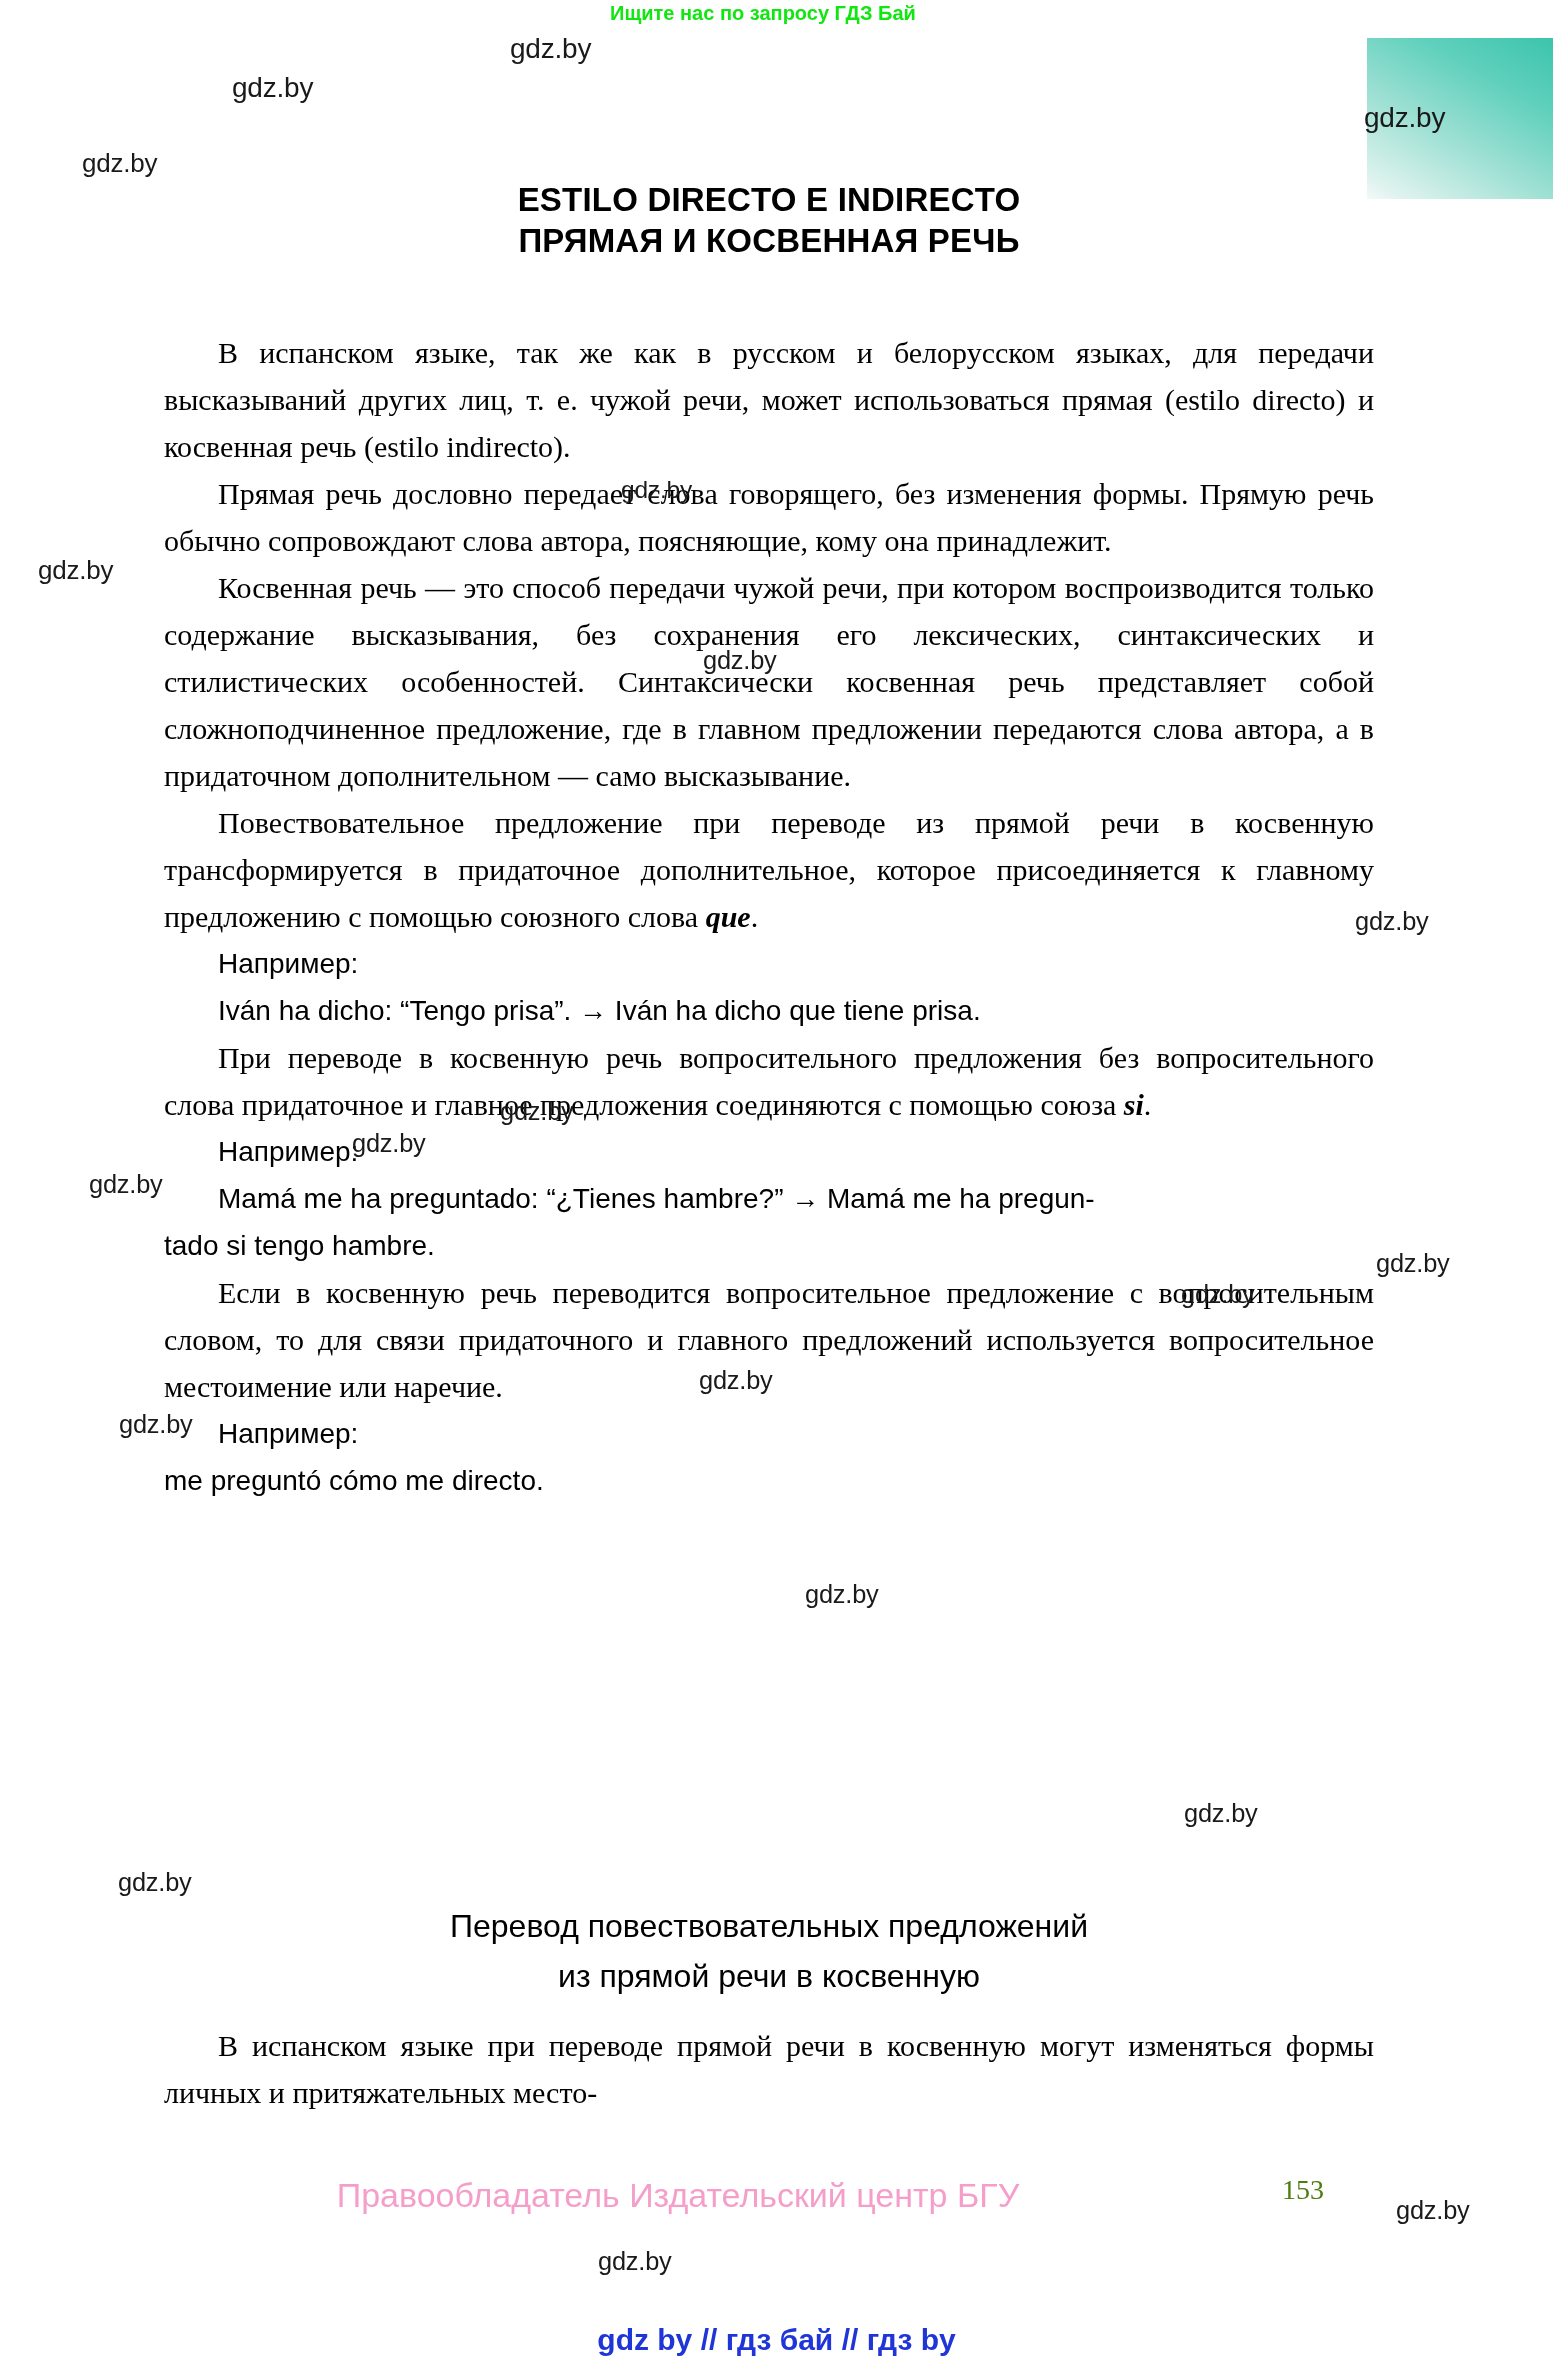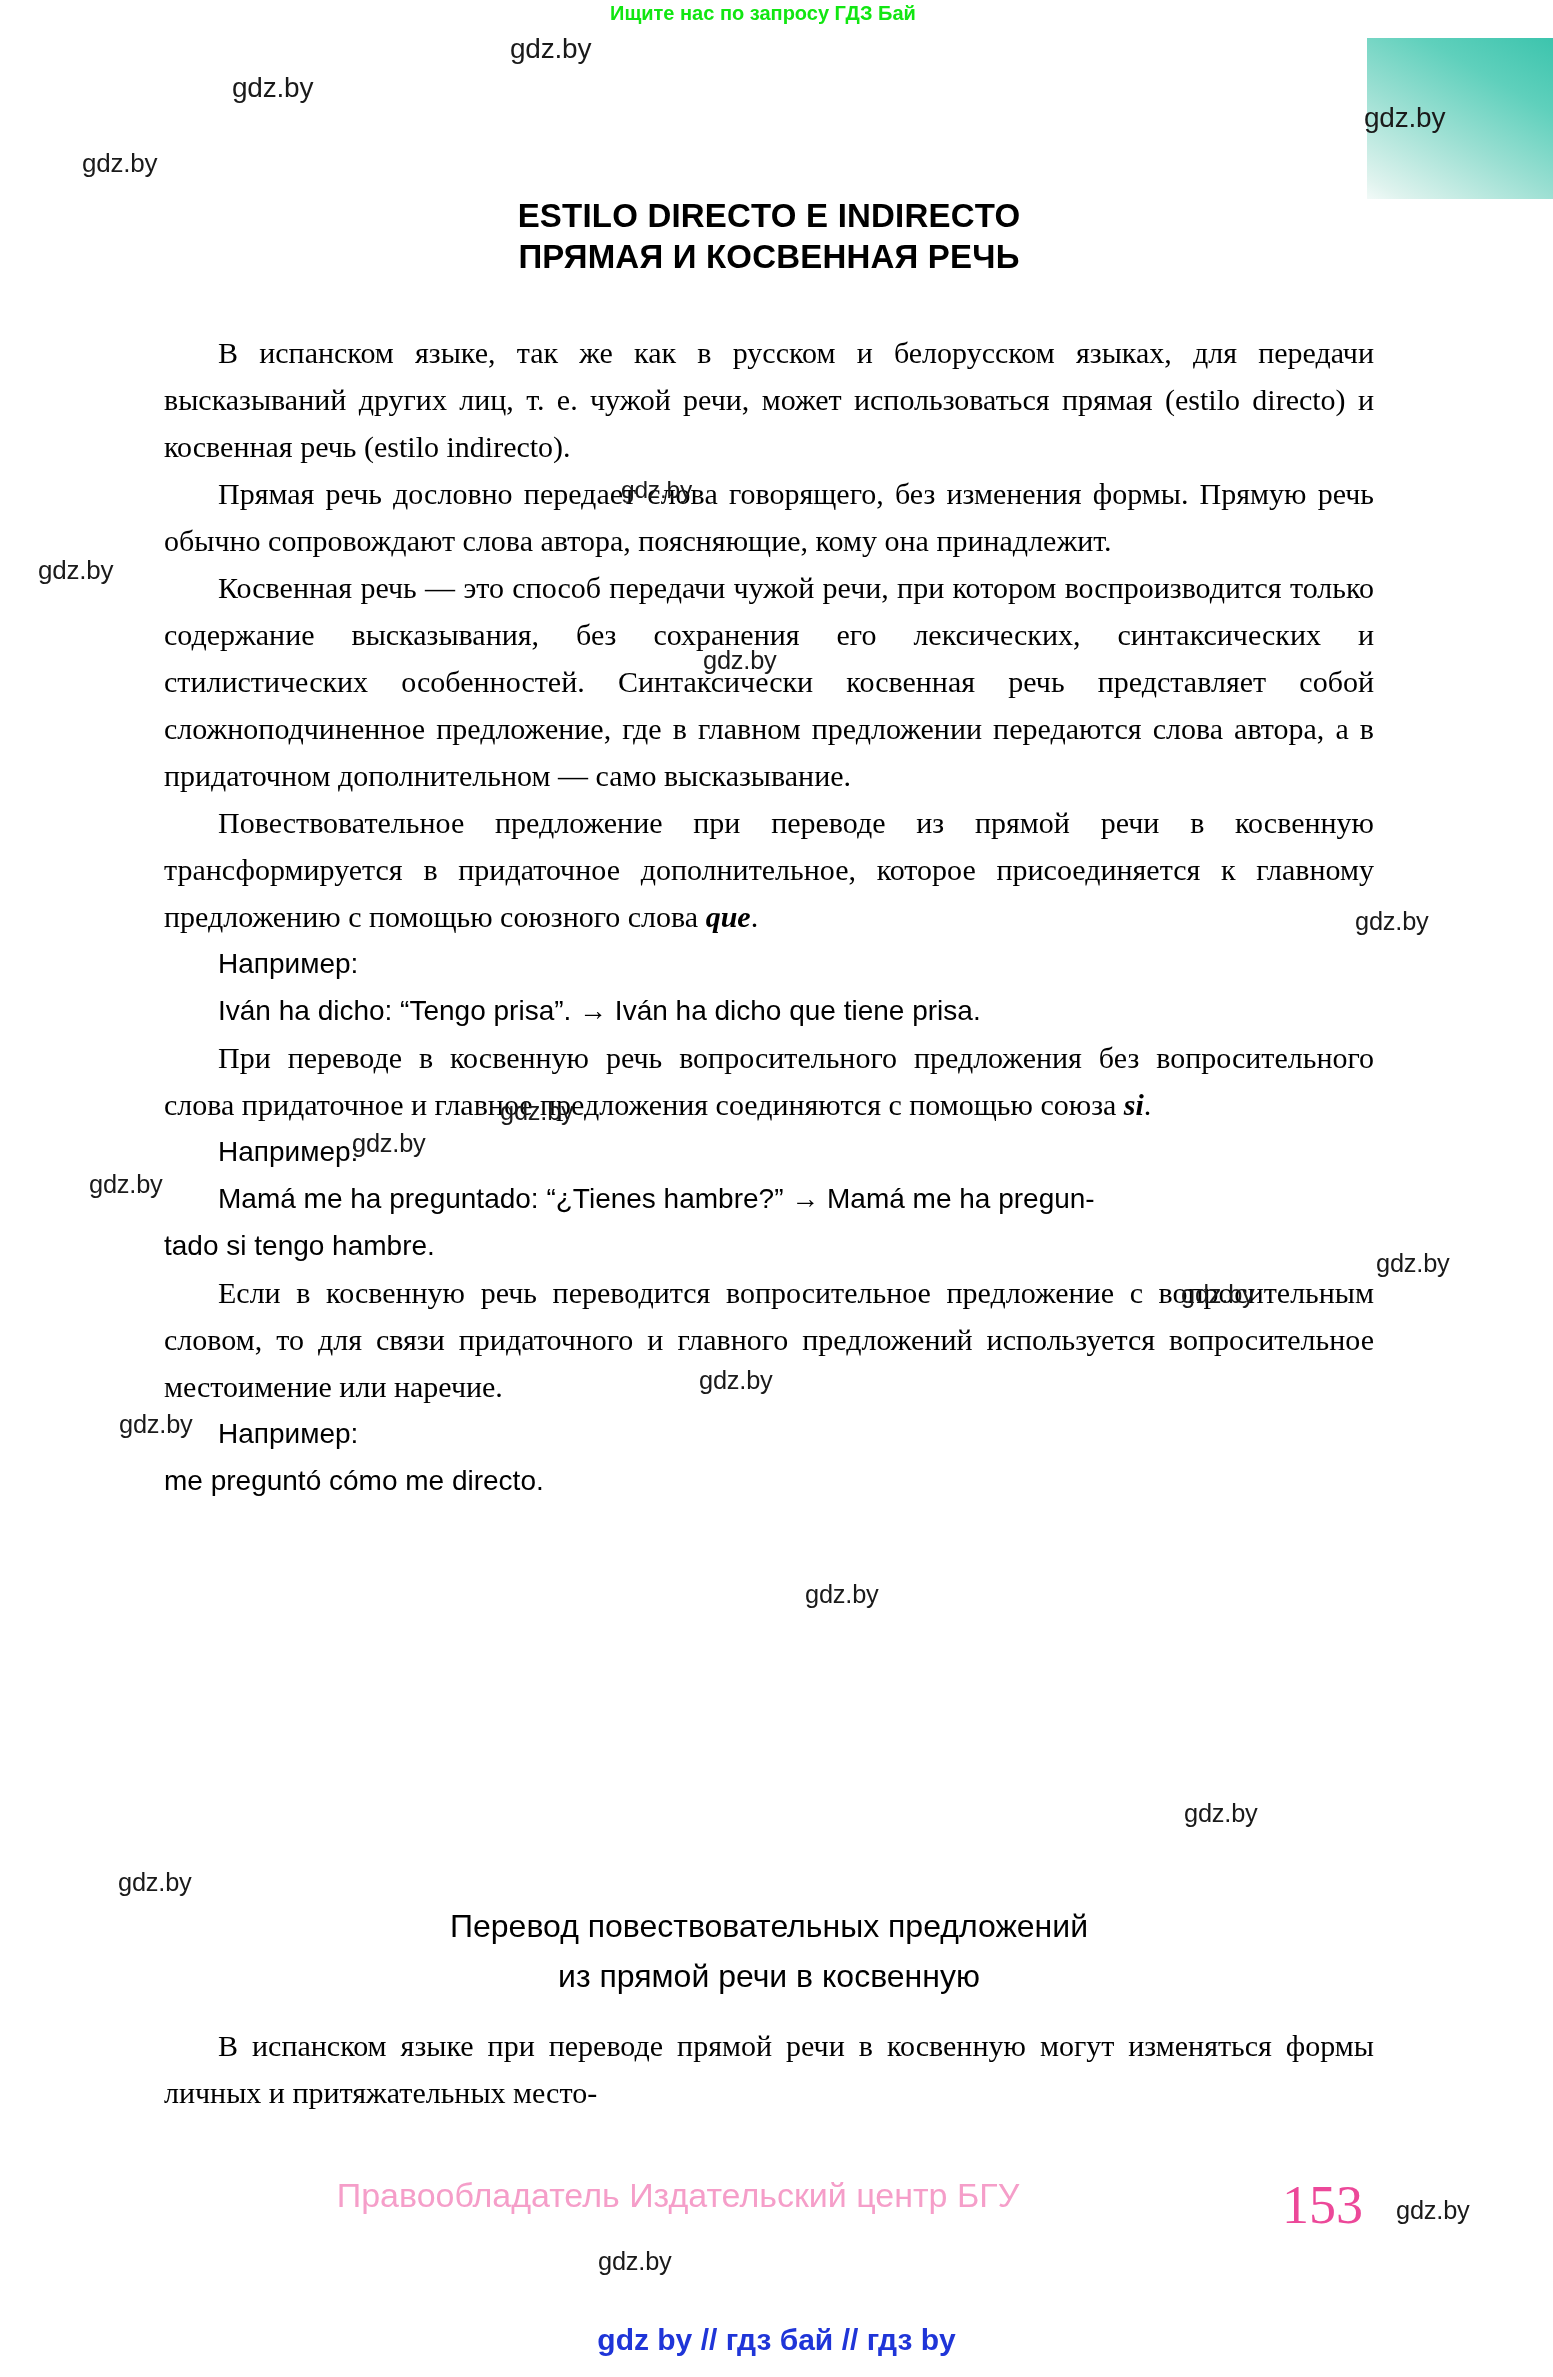--- a/index.html
+++ b/index.html
@@ -43,21 +43,21 @@
     top: 38px;
     width: 186px;
     height: 161px;
     background: linear-gradient(210deg, #3cc4ad 0%, #5fd0bc 28%, #9adfd2 58%, #dff3ee 92%, #f2faf8 100%);
   }
 
   
   #title-block {
     position: absolute;
     left: 0;
-    top: 195px;
+    top: 179px;
     width: 1538px;
     text-align: center;
   }
   #title-block .tline {
     font-family: "Liberation Sans", sans-serif;
     font-weight: bold;
     font-size: 33px;
     line-height: 41px;
     letter-spacing: 0.2px;
     color: #000;
@@ -127,22 +127,22 @@
     font-size: 34px;
     color: #f59ec9;
     white-space: nowrap;
     padding-left: 48px;
   }
   #page-number {
     position: absolute;
     left: 1282px;
     top: 2174px;
     font-family: "Liberation Serif", serif;
-    font-size: 54px;
-    color: #ec4899;
+    font-size: 28px;
+    color: #4d7c0f;
   }
   #bottom-links {
     position: absolute;
     left: 0;
     top: 2323px;
     width: 1553px;
     text-align: center;
     font-family: "Liberation Sans", sans-serif;
     font-weight: bold;
     font-size: 30px;

